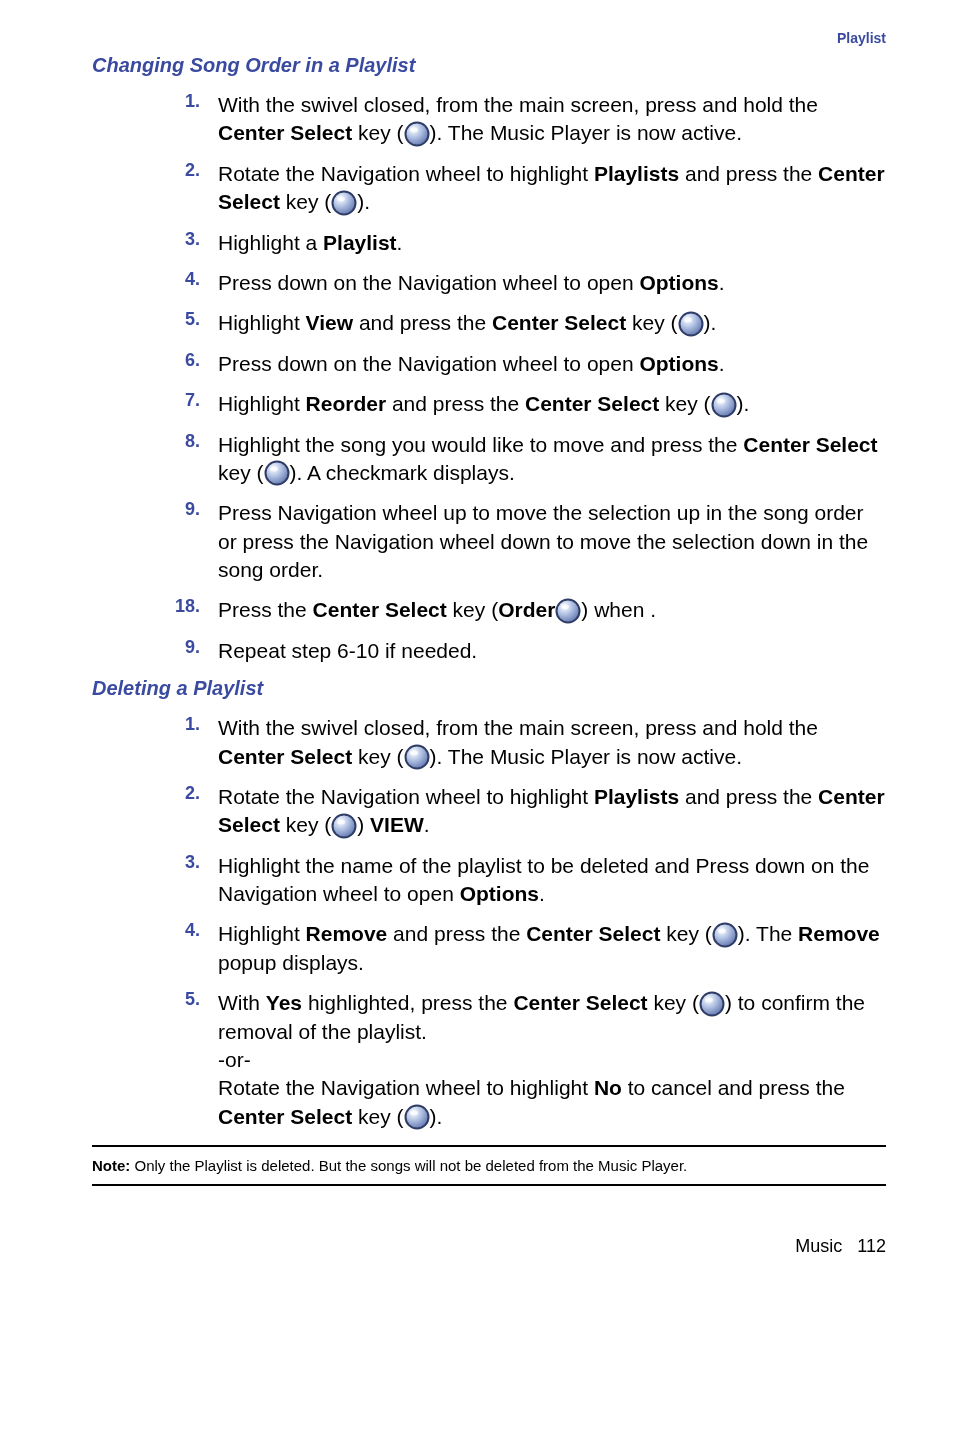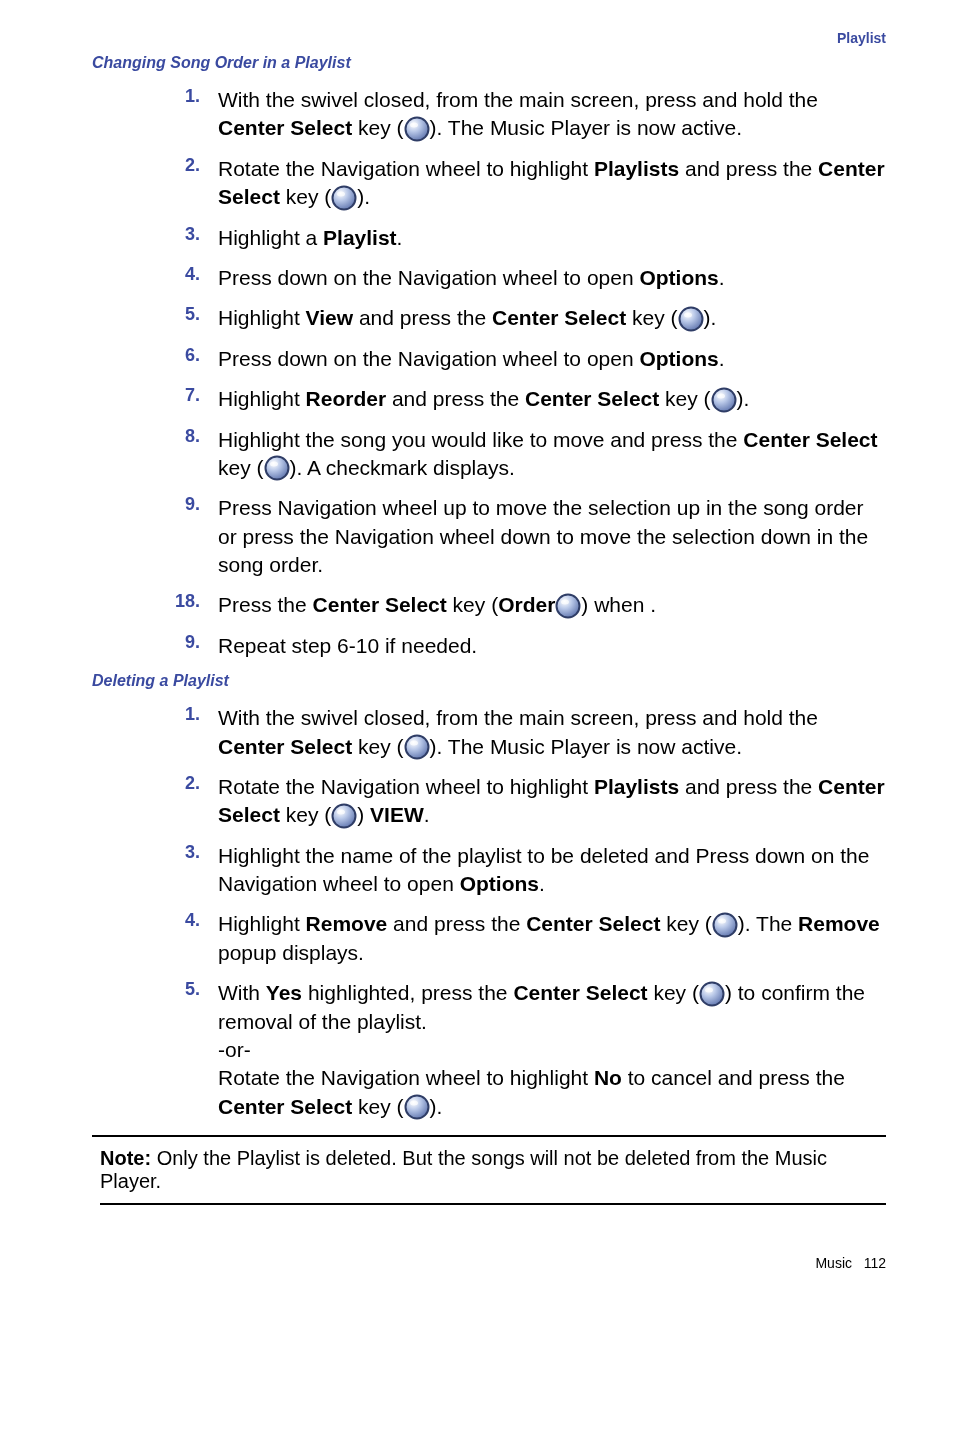--- a/index.html
+++ b/index.html
@@ -18,21 +18,21 @@
     text-align: right;
     color: #3A4AA0;
     font-weight: bold;
     font-size: 14px;
     margin-bottom: 8px;
   }
   .section-heading {
     color: #3A4AA0;
     font-style: italic;
     font-weight: bold;
-    font-size: 16px;
+    font-size: 20px;
     margin: 6px 0 14px 0;
   }
   ol.steps {
     list-style: none;
     padding: 0;
     margin: 0 0 12px 0;
   }
   ol.steps li {
     display: flex;
     align-items: flex-start;
@@ -59,29 +59,28 @@
   svg.key-icon {
     vertical-align: middle;
     position: relative;
     top: -1px;
   }
   .note-rule-top {
     border-top: 2px solid #000;
     margin-top: 14px;
   }
   .note-line {
-    font-size: 20px;
+    font-size: 15px;
     padding: 10px 0;
     border-bottom: 2px solid #000;
-    margin-left: 8px;
   }
   .note-line .b { font-weight: bold; }
   .bottom-pager {
     text-align: right;
-    font-size: 14px;
+    font-size: 18px;
     color: #000;
     margin-top: 50px;
   }
 </style>
 </head>
 <body>
 
 <div class="page">
 
   <div class="top-right-header">Playlist</div>

